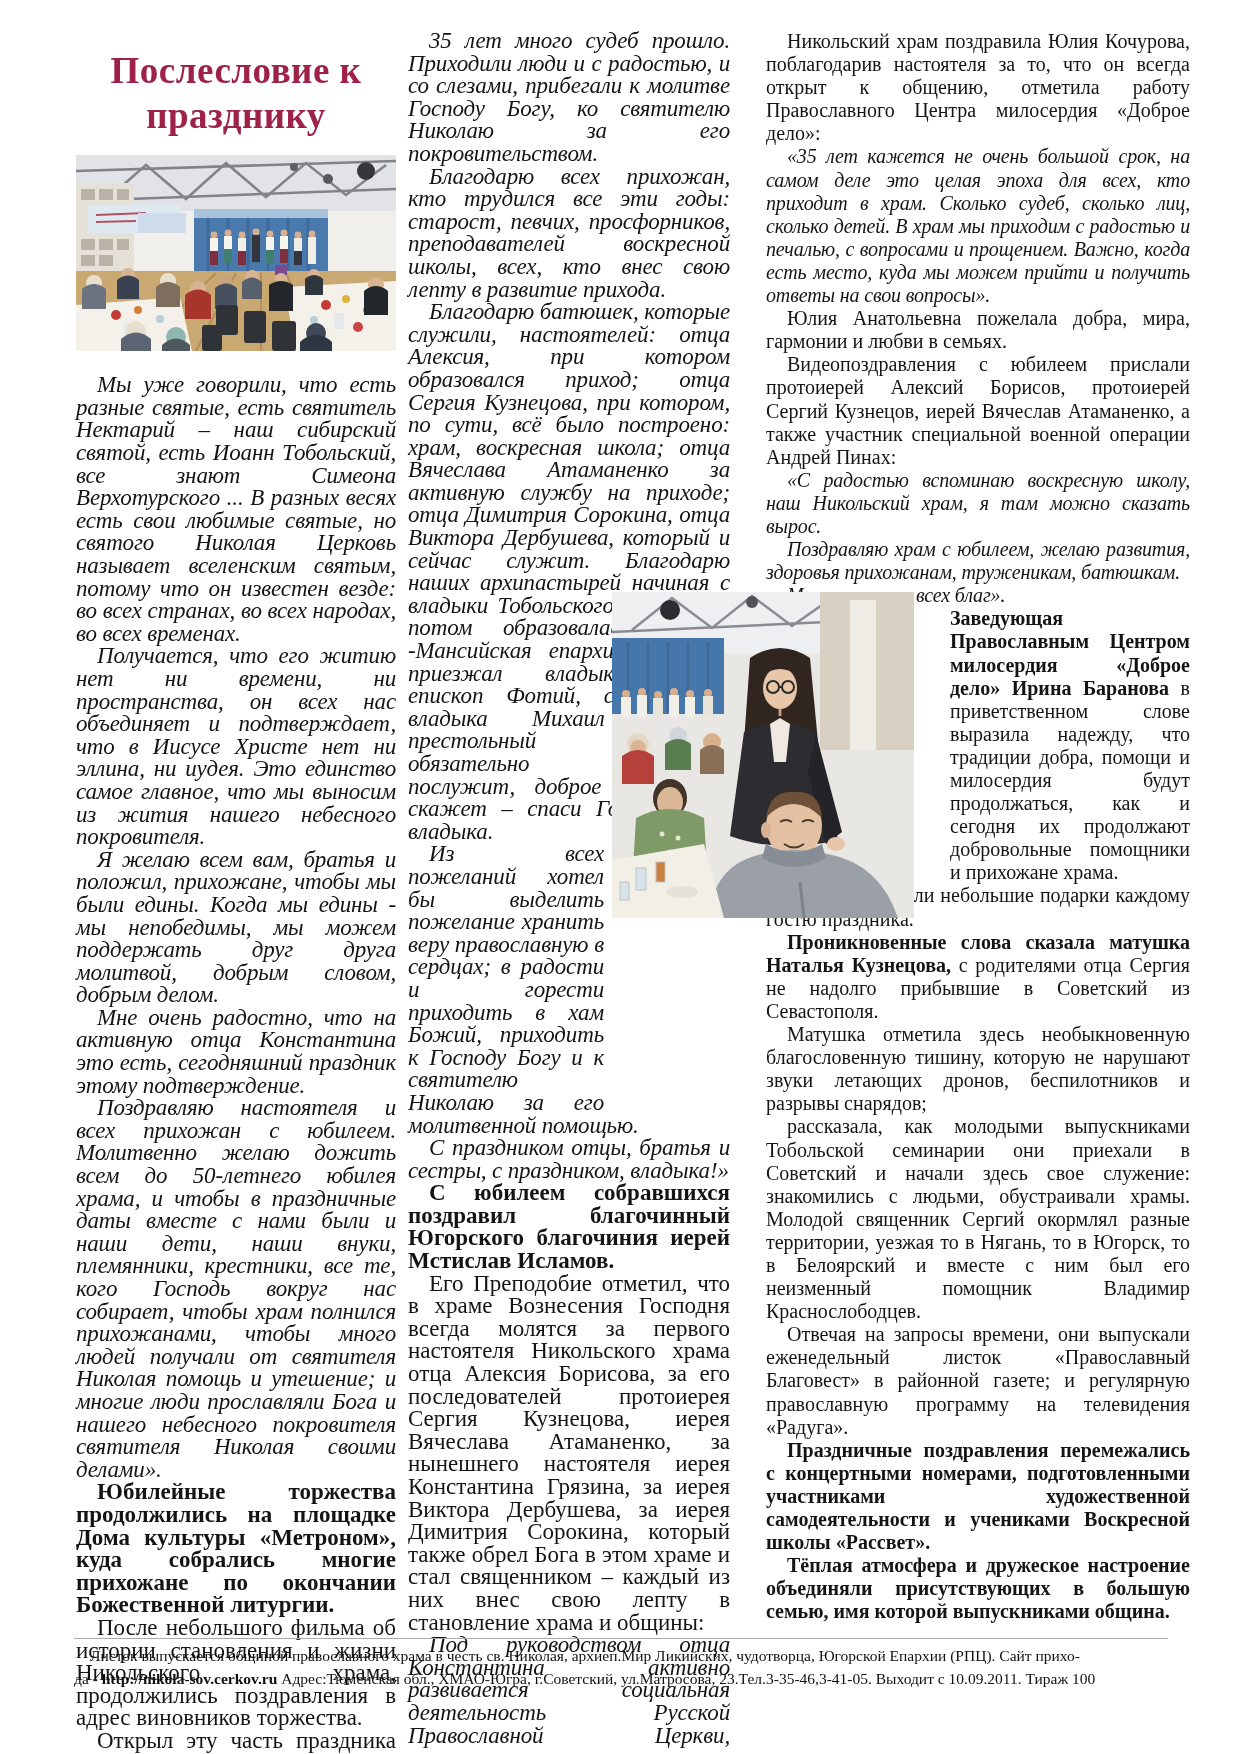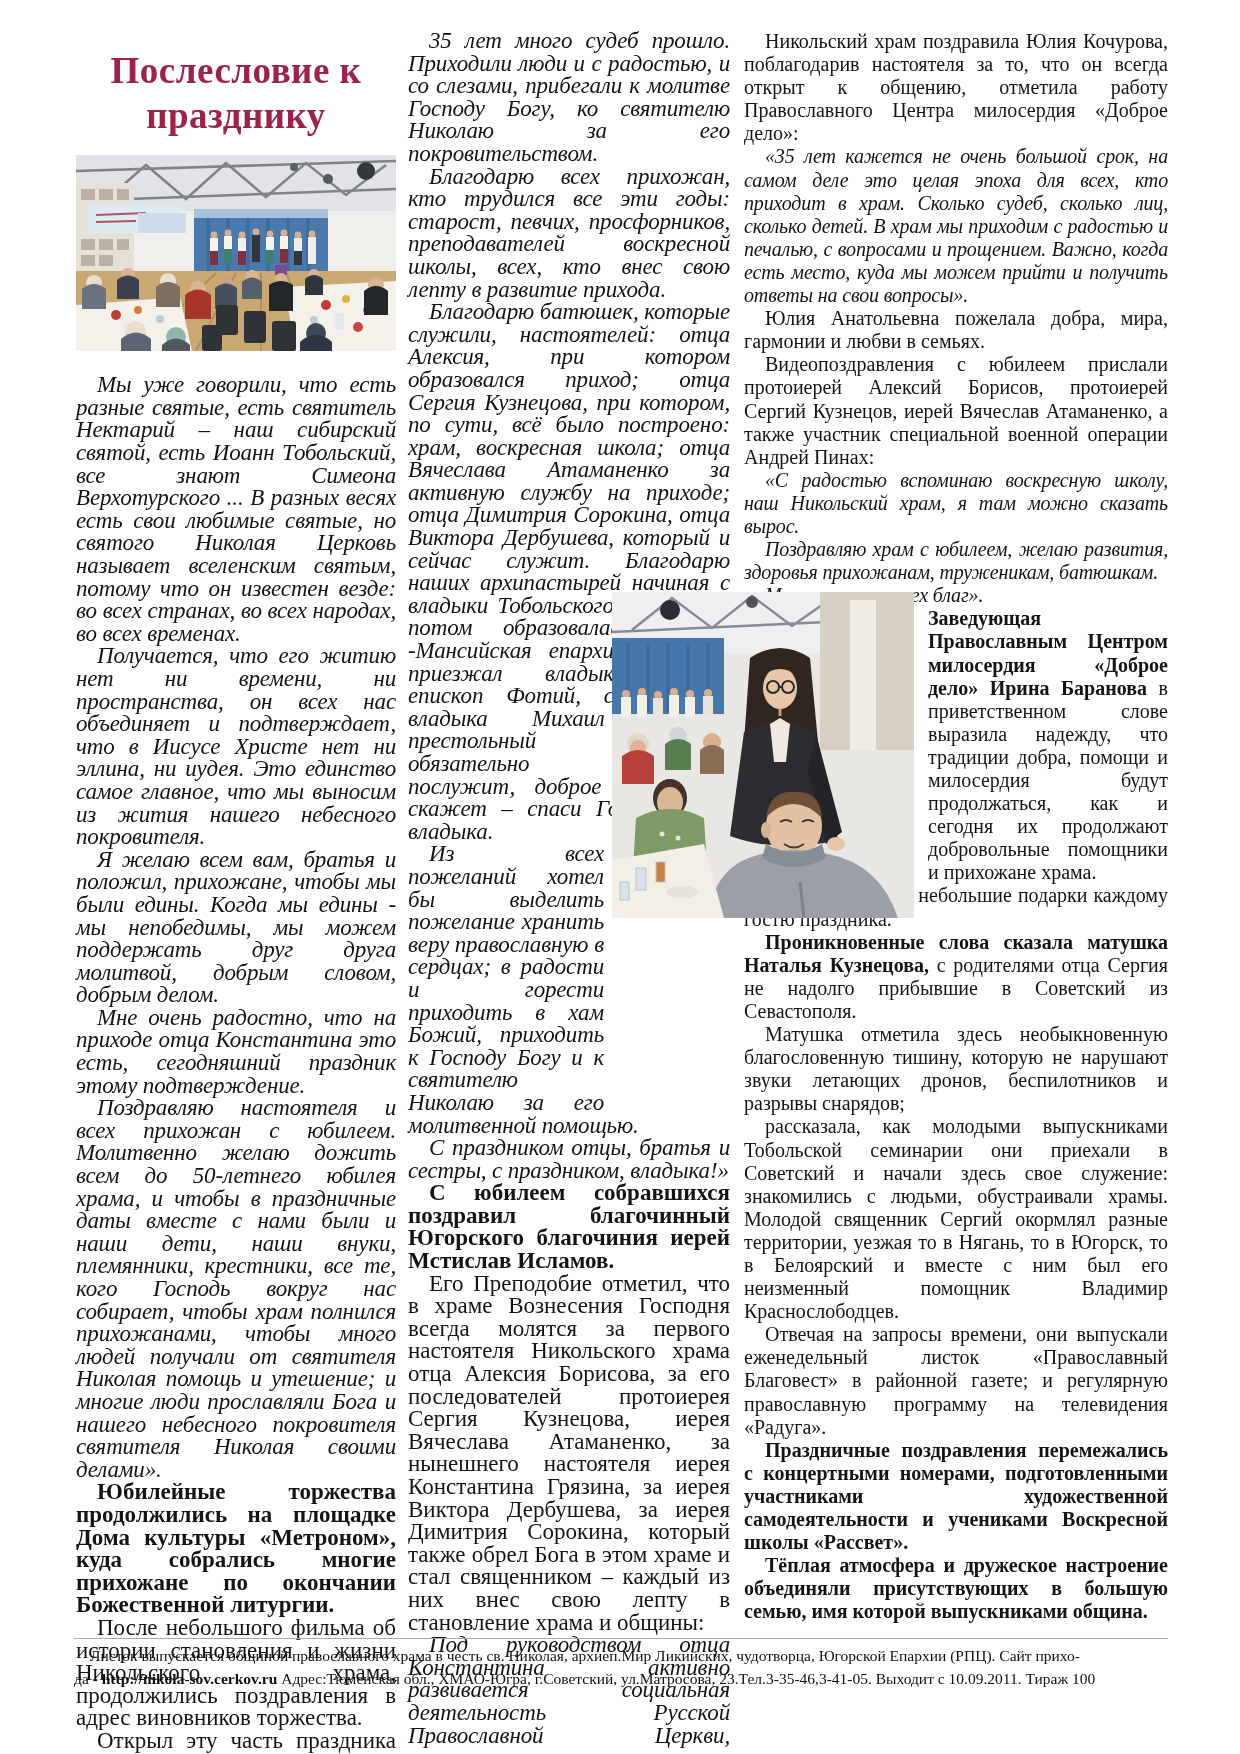--- a/index.html
+++ b/index.html
@@ -1,21 +1,21 @@
 <!DOCTYPE html>
 <html lang="ru"><head>
 <meta charset="utf-8">
 <style>
   html,body{margin:0;padding:0;background:#fff;}
   .page{position:relative;width:1240px;height:1754px;background:#ffffff;overflow:hidden;
         font-family:"Liberation Serif","DejaVu Serif",serif;color:#141414;}
   .col{position:absolute;top:30px;text-align:justify;}
   .col1{left:76px;width:320px;}
   .col2{left:408px;width:322px;}
-  .col3{left:744px;width:424px;font-family:Liberation Serif, serif;}
+  .col3{left:766px;width:424px;font-family:Liberation Serif, serif;}
   p.para{margin:0;text-indent:21px;font-size:23px;line-height:22.6px;hyphens:auto;}
   .col3 p.para{font-size:20px;line-height:23.1px;}
   p.italic{font-style:italic;letter-spacing:-0.15px;}
   p.bold{font-weight:bold;}
   p.noindent{text-indent:0;}
   .title{margin:18px 0 0;text-align:center;font-weight:bold;font-size:37px;line-height:1.22;
          color:#9e2148;letter-spacing:0.5px;}
   .photo1{margin-top:17px;width:320px;height:196px;}
   .photo1 svg,.photo2 svg{display:block;width:100%;height:100%;}
   .col1-paras{margin-top:23px;}
@@ -204,21 +204,21 @@
           <rect x="196" y="166" width="24" height="30" rx="3"></rect>
             <rect x="126" y="170" width="20" height="26" rx="3"></rect>
         </g>
       </svg>
     </div>
 
     <div class="col1-paras">
         <p class="para italic">Мы уже говорили, что есть разные святые, есть святитель Нектарий – наш сибирский святой, есть Иоанн Тобольский, все знают Симеона Верхотурского ... В разных весях есть свои любимые святые, но святого Николая Церковь называет вселенским святым, потому что он известен везде: во всех странах, во всех народах, во всех временах.</p>
         <p class="para italic">Получается, что его житию нет ни времени, ни пространства, он всех нас объединяет и подтверждает, что в Иисусе Христе нет ни эллина, ни иудея. Это единство самое главное, что мы выносим из жития нашего небесного покровителя.</p>
         <p class="para italic">Я желаю всем вам, братья и положил, прихожане, чтобы мы были едины. Когда мы едины - мы непобедимы, мы можем поддержать друг друга молитвой, добрым словом, добрым делом.</p>
-        <p class="para italic">Мне очень радостно, что на приходе отца Константина  это есть, сегодняшний праздник этому подтверждение.</p>
+        <p class="para italic">Мне очень радостно, что на активную отца Константина  это есть, сегодняшний праздник этому подтверждение.</p>
         <p class="para italic">Поздравляю настоятеля и всех прихожан с юбилеем.  Молитвенно желаю дожить всем до 50-летнего юбилея храма, и чтобы в праздничные даты вместе с нами были и наши дети, наши внуки, племянники, крестники, все те, кого Господь  вокруг нас собирает, чтобы храм полнился прихожанами, чтобы много людей  получали  от святителя Николая  помощь и утешение; и многие люди прославляли Бога и нашего небесного покровителя святителя Николая своими делами».</p>
         <p class="para bold">Юбилейные торжества продолжились на площадке Дома культуры «Метроном», куда собрались многие прихожане по окончании Божественной литургии.</p>
         <p class="para normal">После небольшого фильма об истории становления и жизни Никольского храма, продолжились поздравления в адрес виновников торжества.</p>
         <p class="para normal">Открыл эту часть праздника настоятель храма иерей Константин Грязин:</p>
         <p class="para italic">«Ваше Преосвященство, дорогие отцы, братья и сестры, от всего сердца поздравляю с престольным праздником, днем памяти святителя Николая.</p>
       </div>
   </div>
 
   <div class="col col2">
     <div>

